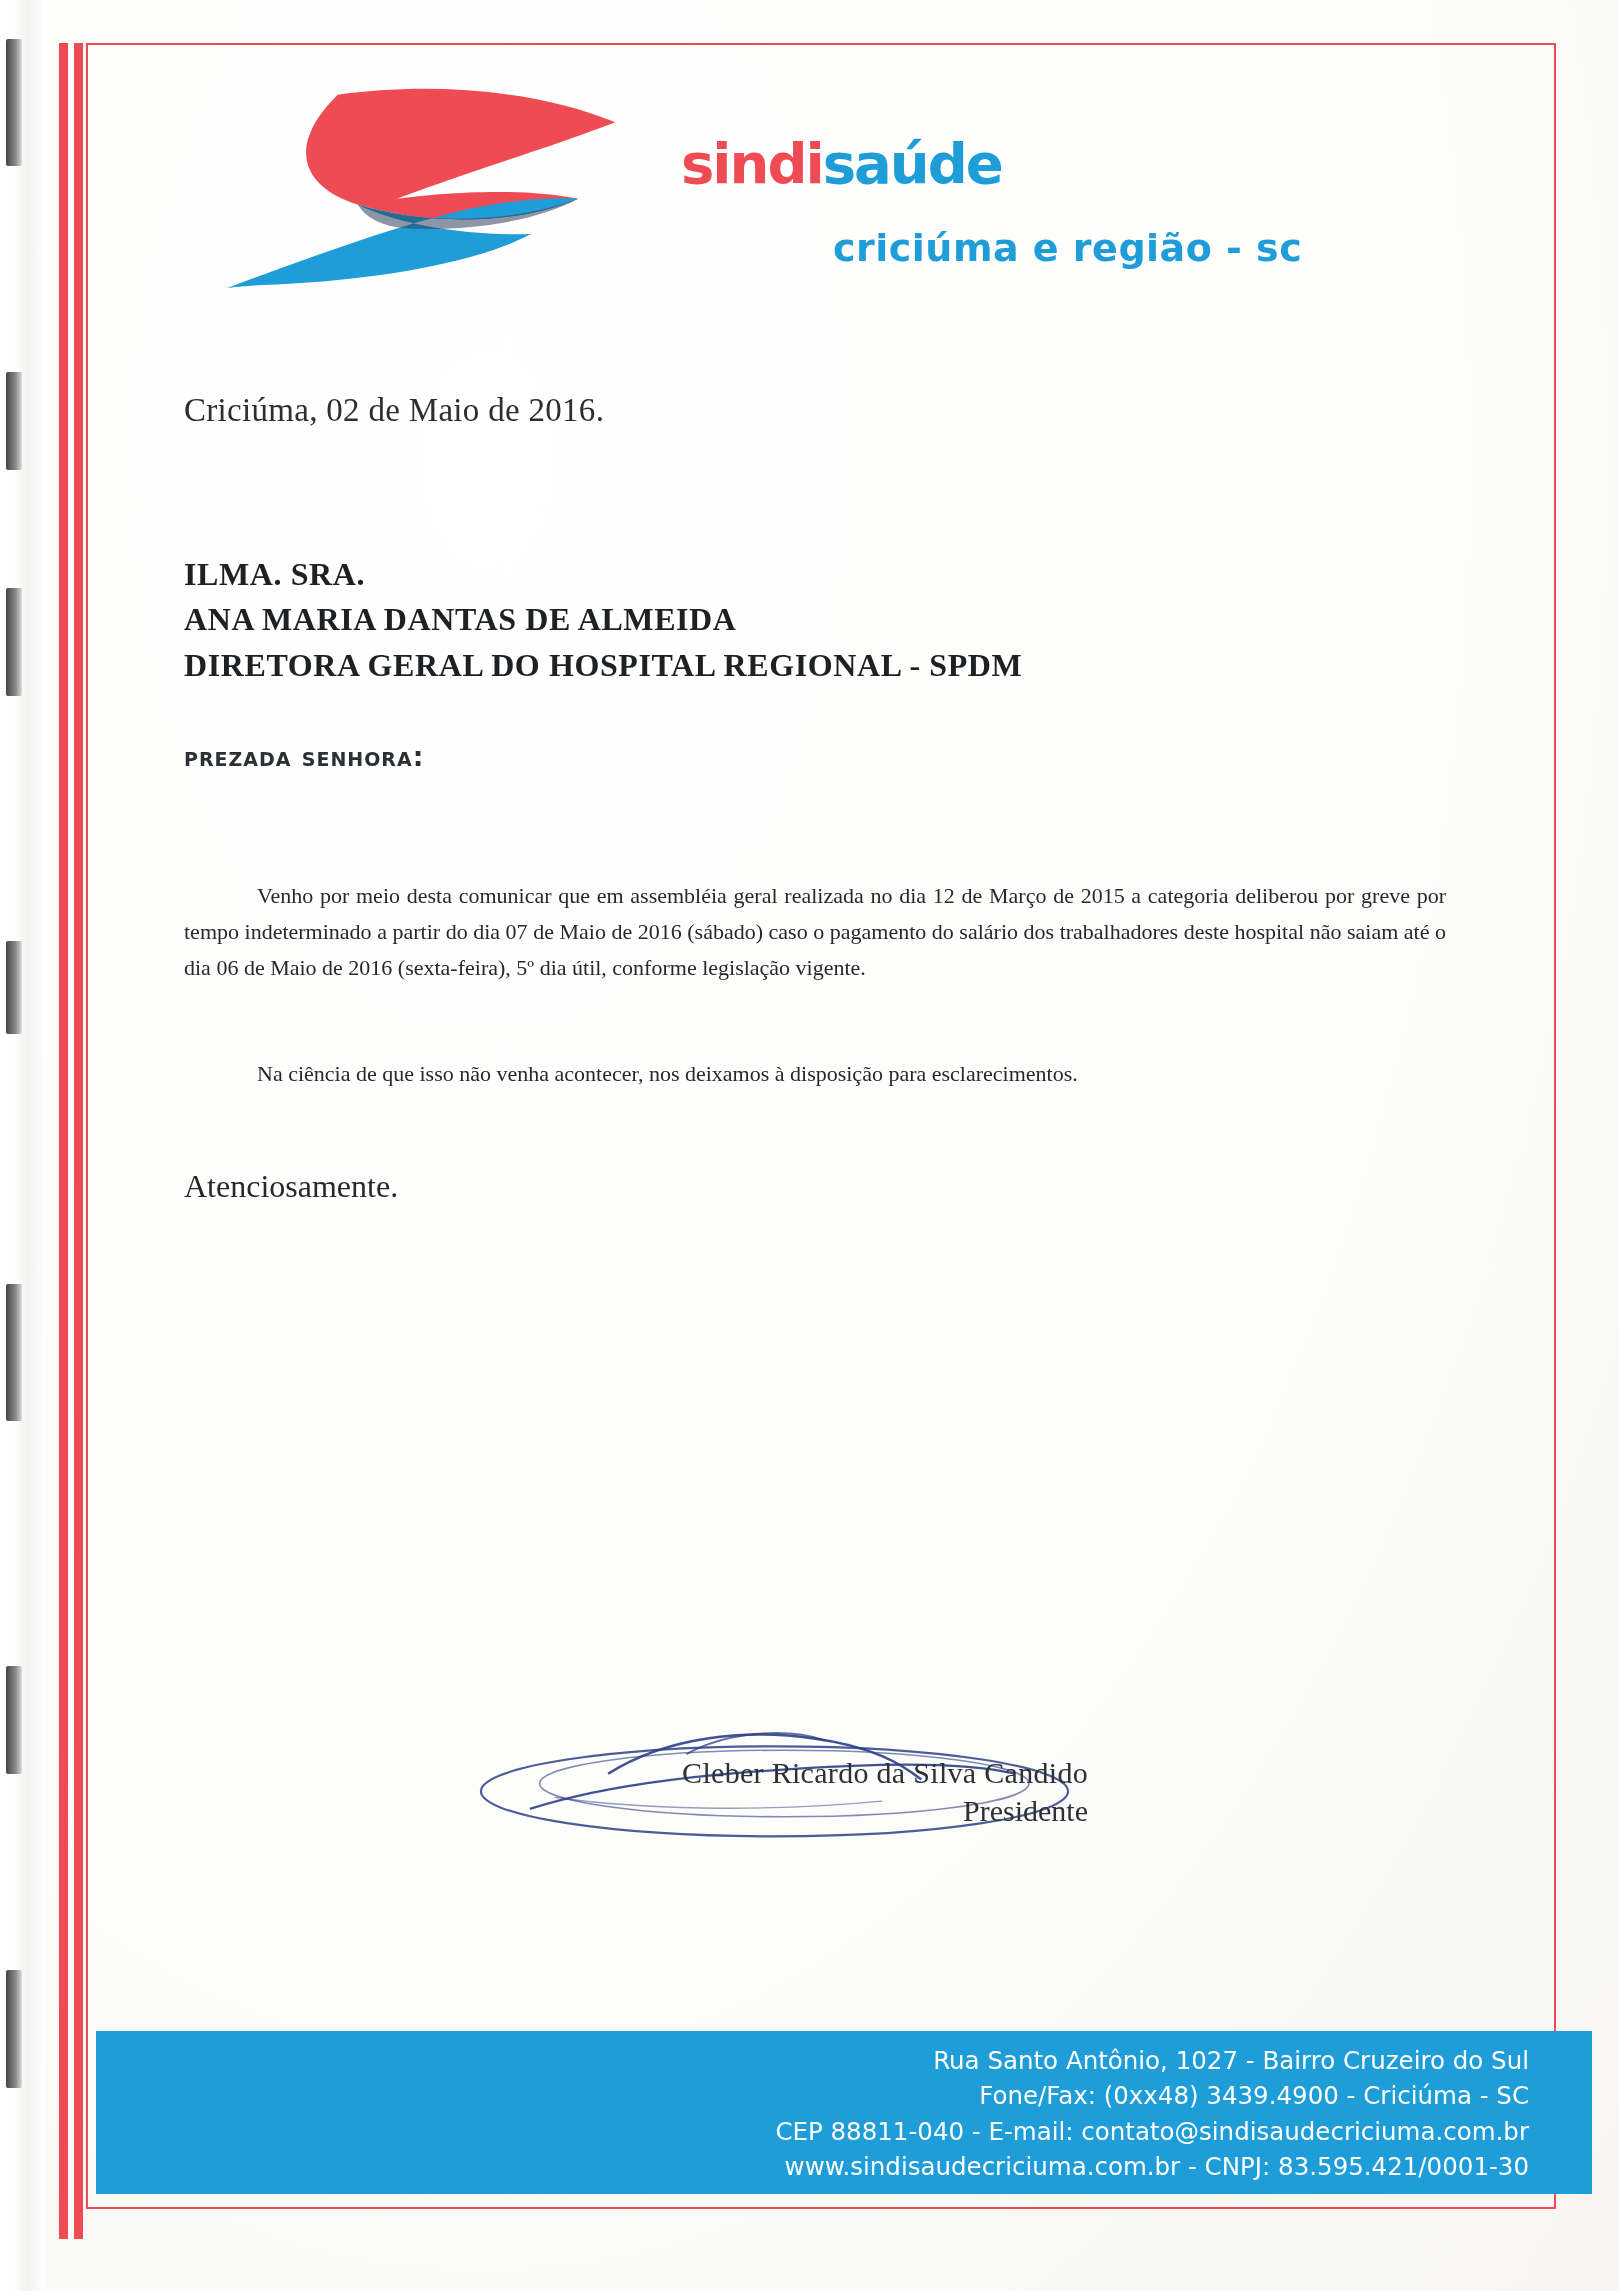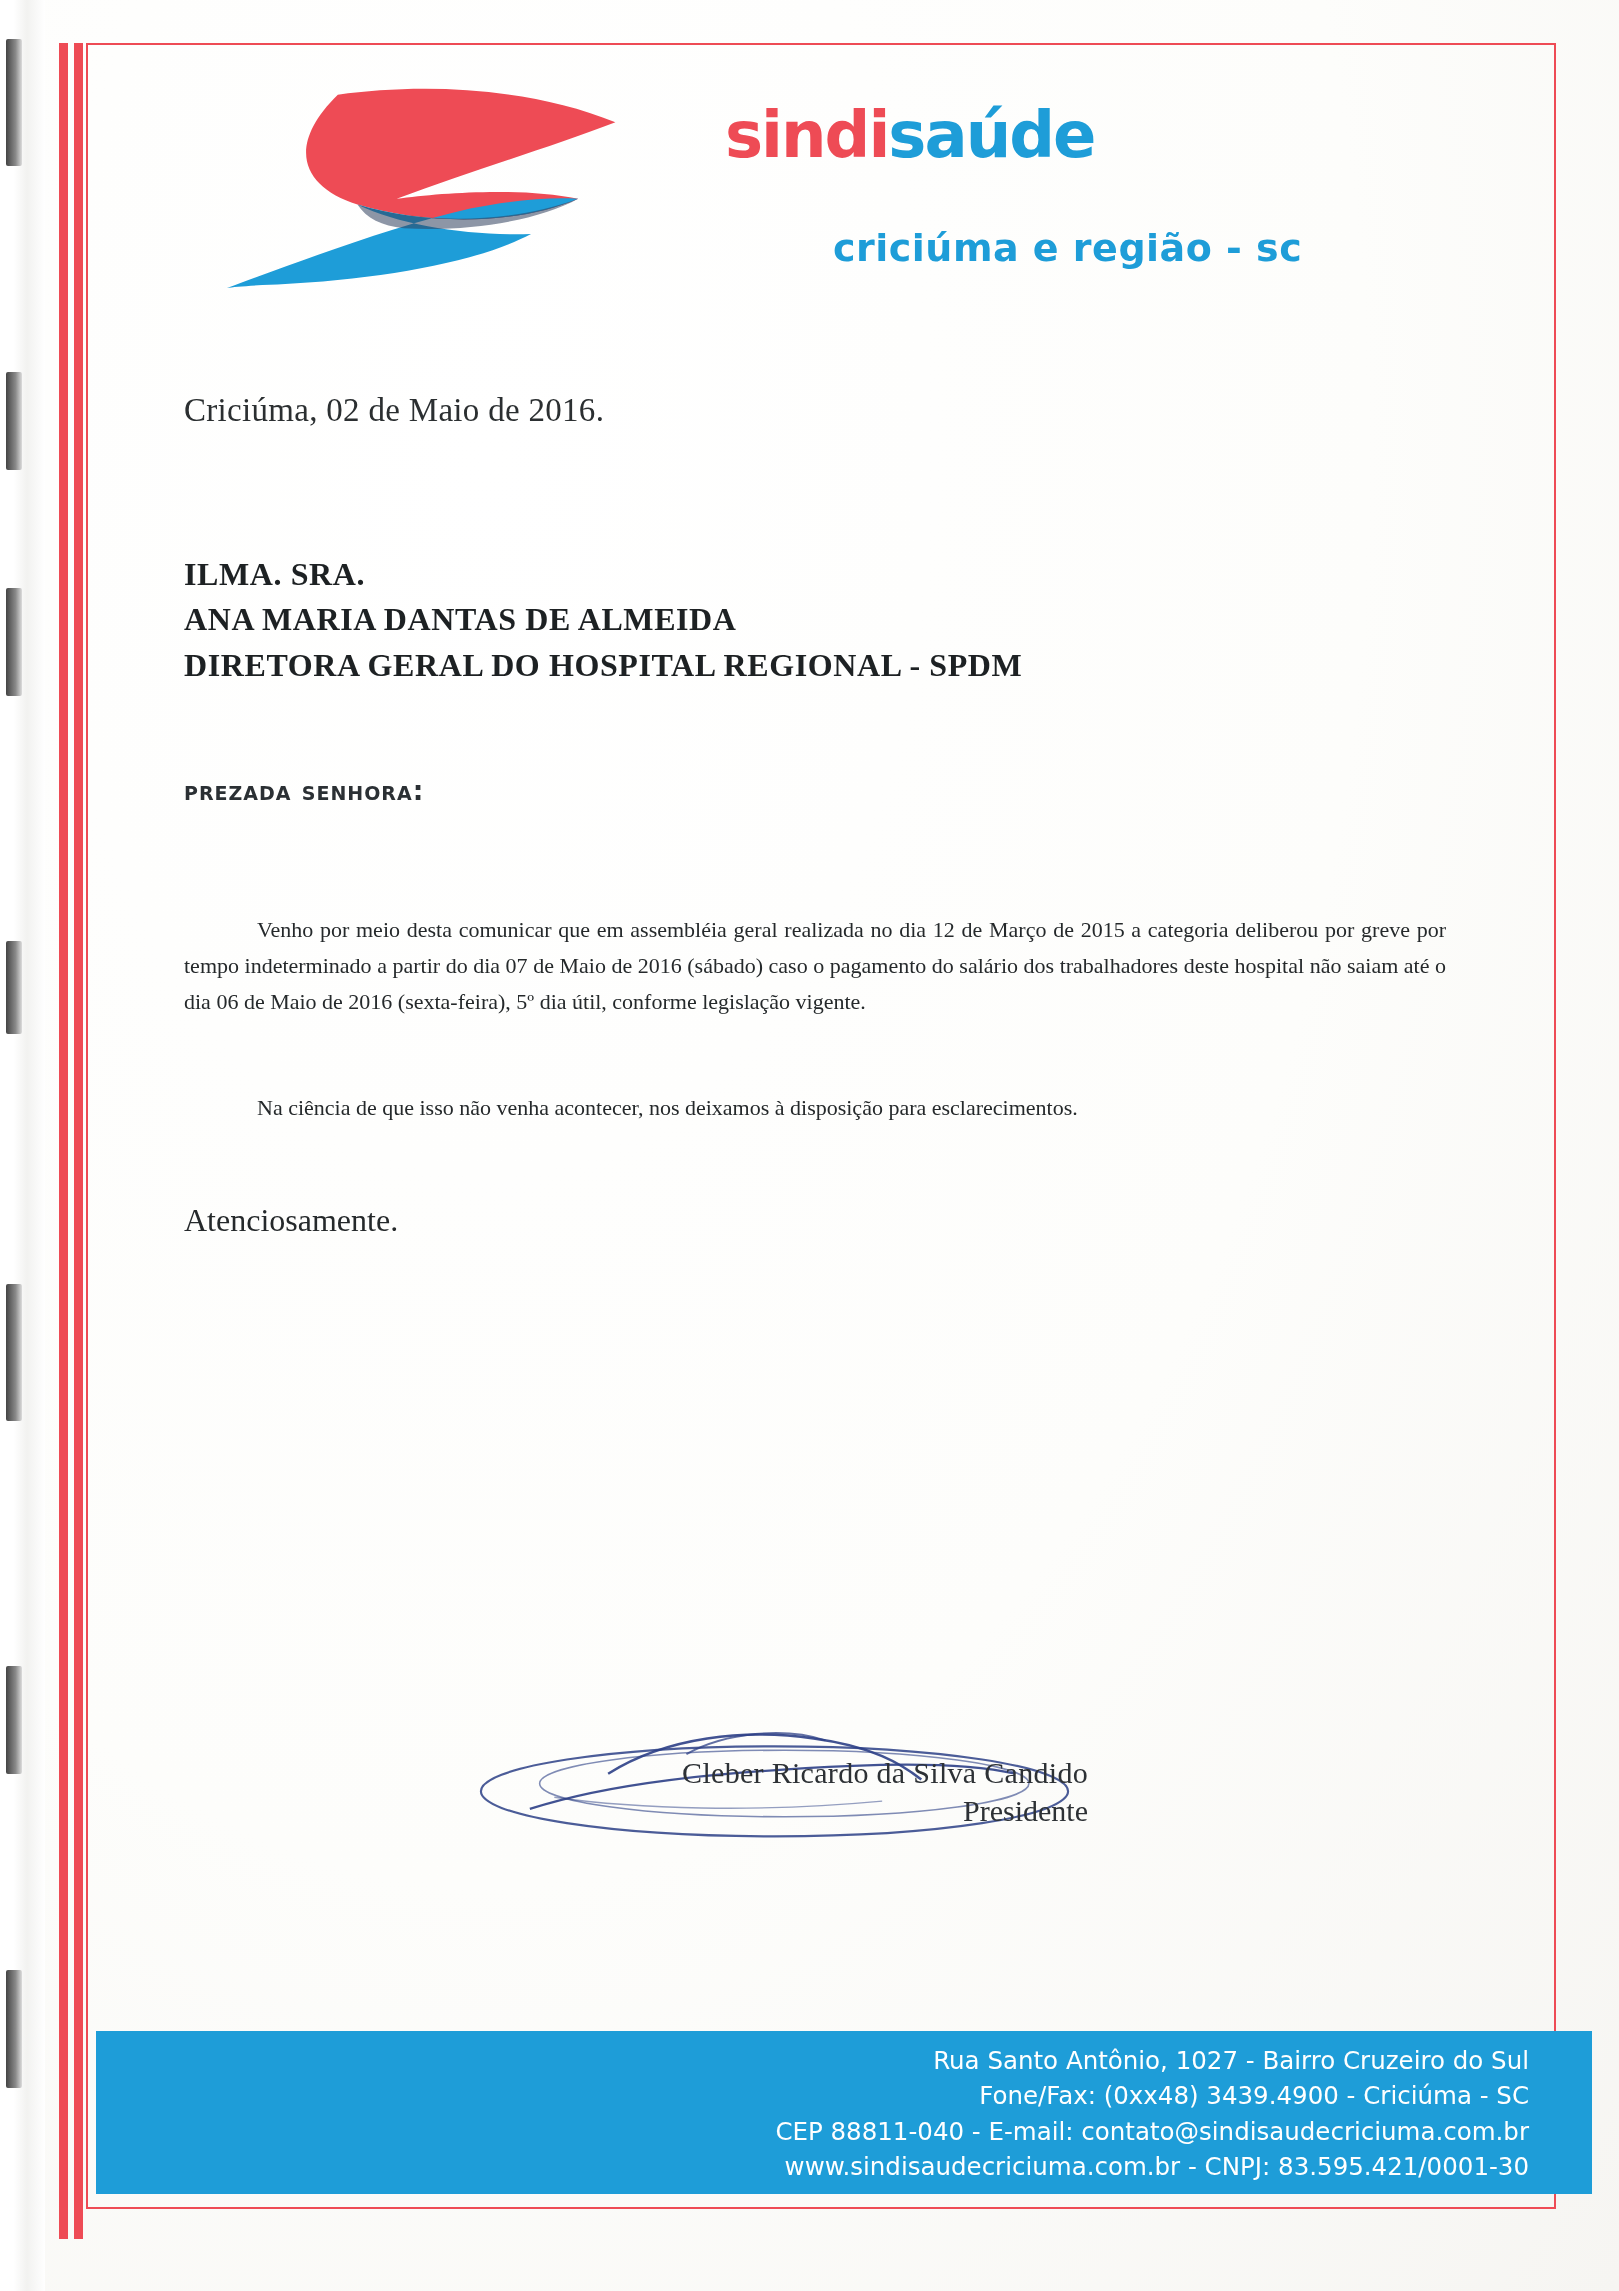--- a/index.html
+++ b/index.html
@@ -60,28 +60,27 @@
     left: 147px; top: 69px;
     width: 1255px; height: 225px;
   }
   .logo-swoosh {
     position: absolute;
     left: 78px; top: 7.8px;
     width: 412px; height: 216px;
   }
   .wordmark {
     position: absolute;
-    left: 534px; top: 34px;
-    font-family: "DejaVu Sans", sans-serif;
-    font-weight: bold;
-    font-size: 64px;
+    left: 534px; top: 67px;
+    font-family: "DejaVu Sans", sans-serif;
+    font-weight: bold;
+    font-size: 56px;
     letter-spacing: -2px;
     white-space: nowrap;
     line-height: 1;
-    margin-left: 44px;
   }
   .wm-red  { color: #ee4b55; }
   .wm-blue { color: #1e9dd8; }
   .tagline {
     position: absolute;
     left: 686px; top: 157px;
     font-family: "DejaVu Sans", sans-serif;
     font-weight: bold;
     font-size: 38px;
     color: #1e9dd8;
@@ -106,21 +105,21 @@
     margin-top: 123px;
     font-family: "Liberation Serif", serif;
     font-weight: bold;
     font-size: 32px;
     line-height: 1.42;
     color: #1d2123;
     letter-spacing: 0.6px;
   }
 
   .salutation {
-    margin-top: 87px;
+    margin-top: 53px;
     font-family: "DejaVu Sans", sans-serif;
     font-weight: bold;
     font-size: 26.5px;
     font-variant: small-caps;
     text-transform: lowercase;
     color: #2b3034;
     letter-spacing: 1px;
   }
   .salutation::first-letter { font-size: 26.5px; }
 

